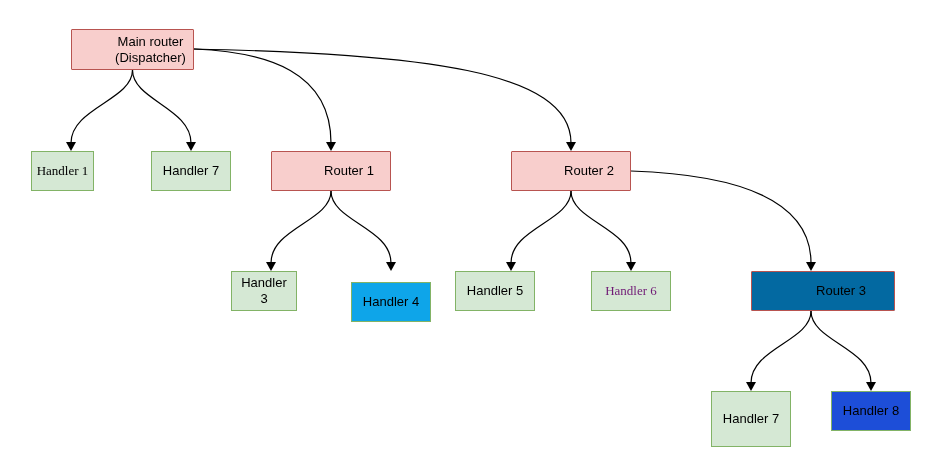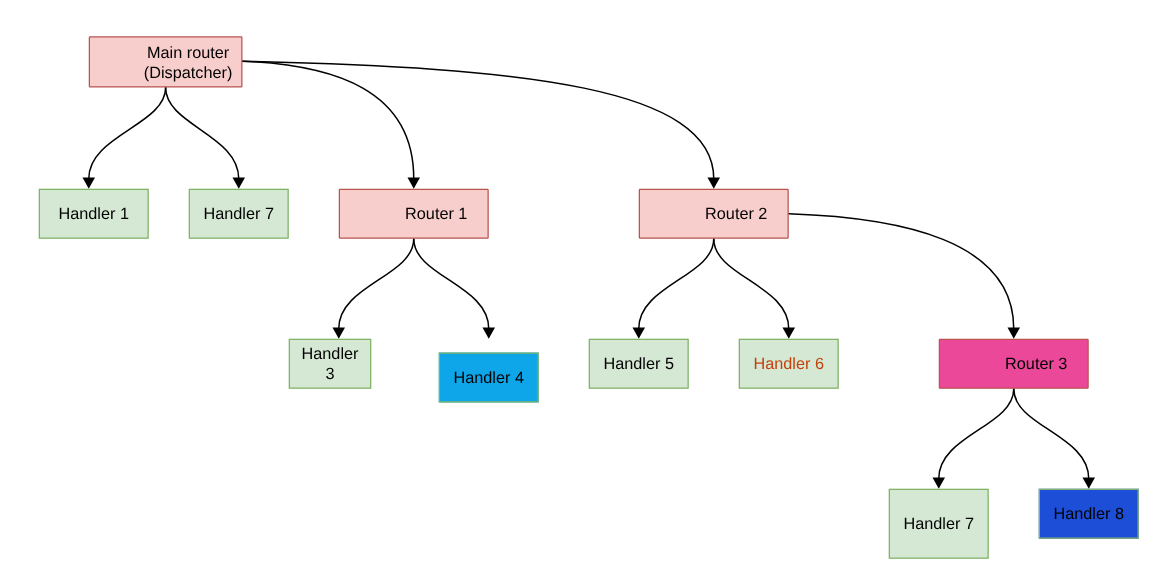--- a/index.html
+++ b/index.html
@@ -95,45 +95,45 @@
       <polygon class="edge-arrow" points="626,262 636,262 631,271" fill="#000000"></polygon>
       <polygon class="edge-arrow" points="806,262 816,262 811,271" fill="#000000"></polygon>
       <polygon class="edge-arrow" points="746,382 756,382 751,391" fill="#000000"></polygon>
       <polygon class="edge-arrow" points="866,382 876,382 871,391" fill="#000000"></polygon>
     </svg>
   <div id="node-layer">
       <div class="node node-router" style="left: 71px; top: 29px; width: 123px; height: 41px; background: rgb(248, 206, 204); border-color: rgb(184, 84, 80); color: rgb(0, 0, 0);">
         <span class="node-label">Main router
 (Dispatcher)</span>
       </div>
-      <div class="node node-handler" style="left: 31px; top: 151px; width: 88px; height: 40px; background: rgb(213, 232, 212); border-color: rgb(130, 179, 102); color: rgb(0, 0, 0);">
+      <div class="node node-handler" style="left: 31px; top: 151px; width: 63px; height: 40px; background: rgb(213, 232, 212); border-color: rgb(130, 179, 102); color: rgb(0, 0, 0); font-family: Liberation Serif, serif;">
         <span class="node-label">Handler 1</span>
       </div>
       <div class="node node-handler" style="left: 151px; top: 151px; width: 80px; height: 40px; background: rgb(213, 232, 212); border-color: rgb(130, 179, 102); color: rgb(0, 0, 0);">
         <span class="node-label">Handler 7</span>
       </div>
       <div class="node node-router" style="left: 271px; top: 151px; width: 120px; height: 40px; background: rgb(248, 206, 204); border-color: rgb(184, 84, 80); color: rgb(0, 0, 0);">
         <span class="node-label">Router 1</span>
       </div>
       <div class="node node-router" style="left: 511px; top: 151px; width: 120px; height: 40px; background: rgb(248, 206, 204); border-color: rgb(184, 84, 80); color: rgb(0, 0, 0);">
         <span class="node-label">Router 2</span>
       </div>
       <div class="node node-handler" style="left: 231px; top: 271px; width: 66px; height: 40px; background: rgb(213, 232, 212); border-color: rgb(130, 179, 102); color: rgb(0, 0, 0);">
         <span class="node-label">Handler 3</span>
       </div>
       <div class="node node-handler" style="left: 351px; top: 282px; width: 80px; height: 40px; background: #0ea5e9; border-color: rgb(130, 179, 102); color: rgb(0, 0, 0);">
         <span class="node-label">Handler 4</span>
       </div>
-      <div class="node node-handler" style="left: 471px; top: 271px; width: 80px; height: 40px; background: rgb(213, 232, 212); border-color: rgb(130, 179, 102); color: rgb(0, 0, 0);">
+      <div class="node node-handler" style="left: 455px; top: 271px; width: 80px; height: 40px; background: rgb(213, 232, 212); border-color: rgb(130, 179, 102); color: rgb(0, 0, 0);">
         <span class="node-label">Handler 5</span>
       </div>
-      <div class="node node-handler" style="left: 591px; top: 271px; width: 80px; height: 40px; background: rgb(213, 232, 212); border-color: rgb(130, 179, 102); color: #c2410c;">
+      <div class="node node-handler" style="left: 591px; top: 271px; width: 80px; height: 40px; background: rgb(213, 232, 212); border-color: rgb(130, 179, 102); color: #701a75; font-family: Liberation Serif, serif;">
         <span class="node-label">Handler 6</span>
       </div>
-      <div class="node node-router" style="left: 751px; top: 271px; width: 120px; height: 40px; background: #ec4899; border-color: rgb(184, 84, 80); color: rgb(0, 0, 0);">
+      <div class="node node-router" style="left: 751px; top: 271px; width: 144px; height: 40px; background: #0369a1; border-color: rgb(184, 84, 80); color: rgb(0, 0, 0);">
         <span class="node-label">Router 3</span>
       </div>
       <div class="node node-handler" style="left: 711px; top: 391px; width: 80px; height: 56px; background: rgb(213, 232, 212); border-color: rgb(130, 179, 102); color: rgb(0, 0, 0);">
         <span class="node-label">Handler 7</span>
       </div>
       <div class="node node-handler" style="left: 831px; top: 391px; width: 80px; height: 40px; background: #1d4ed8; border-color: rgb(130, 179, 102); color: rgb(0, 0, 0); text-align: right;">
         <span class="node-label">Handler 8</span>
       </div>
     </div>
 </div>

